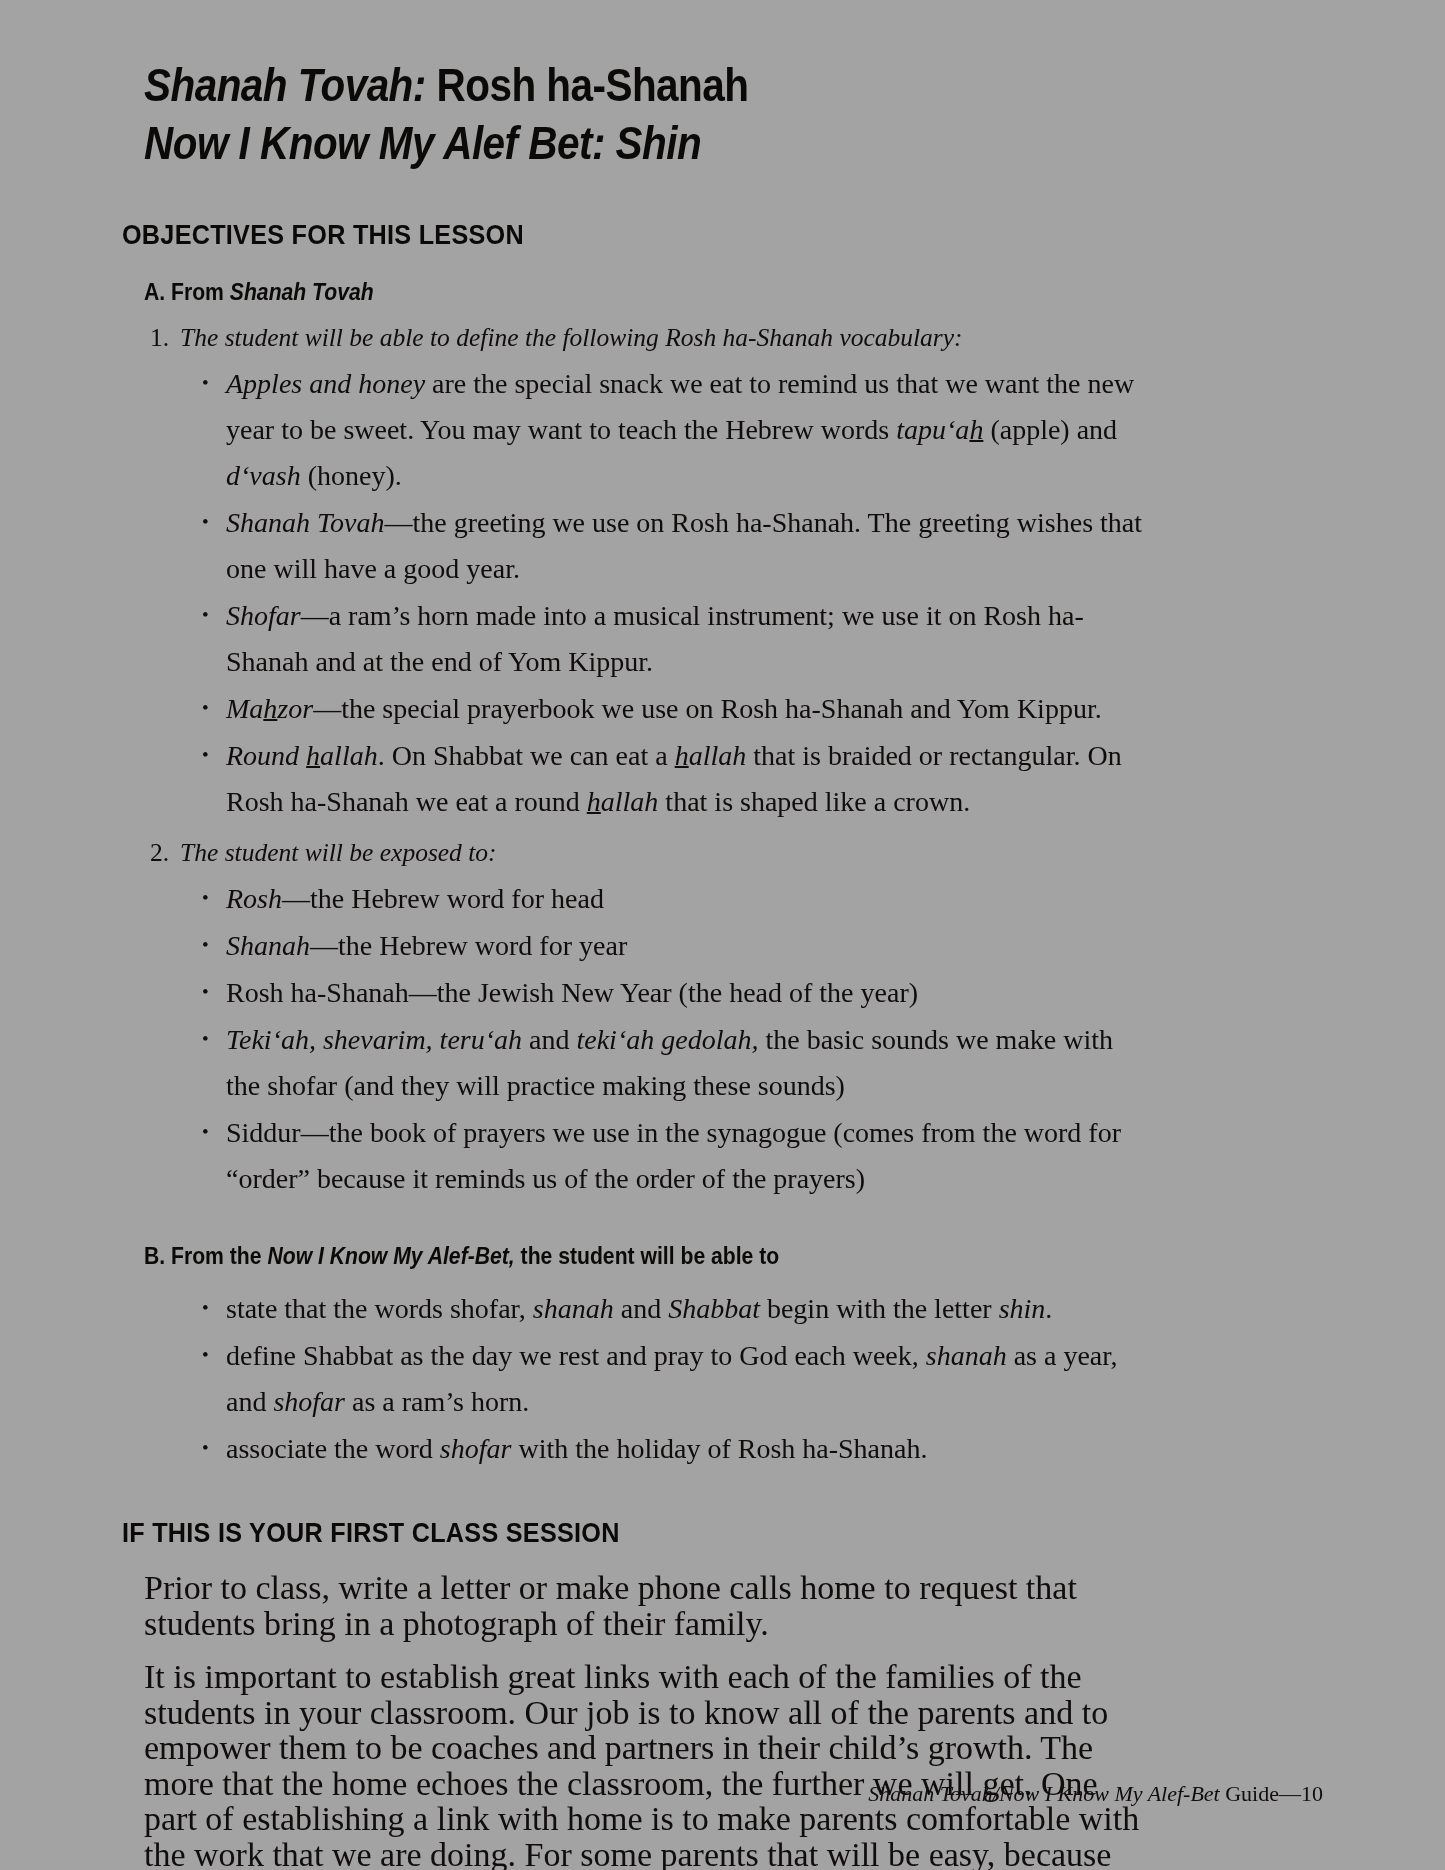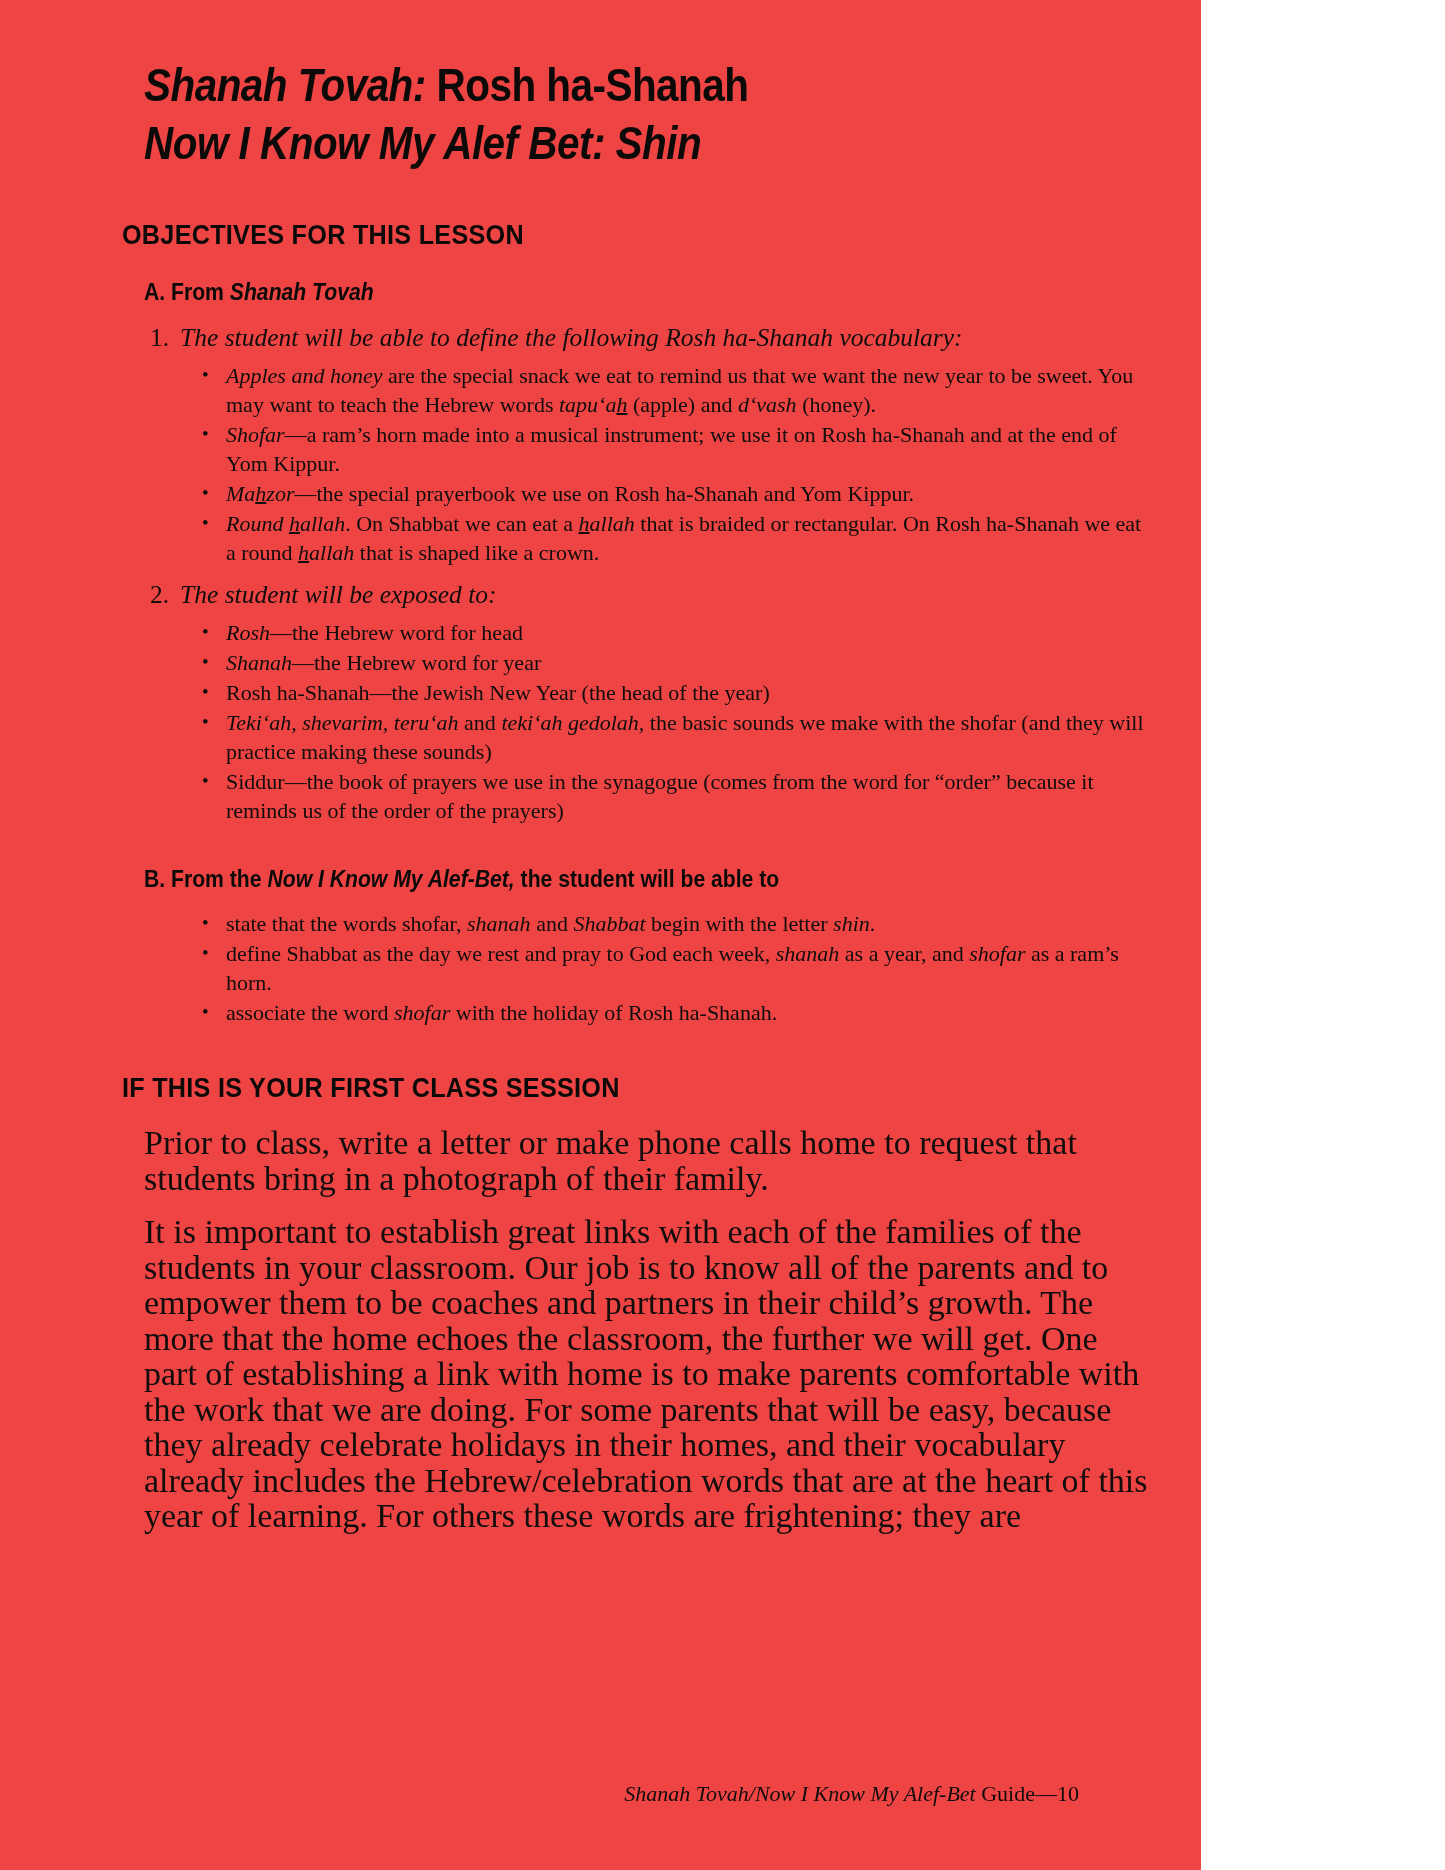--- a/index.html
+++ b/index.html
@@ -12,23 +12,23 @@
     height: 1870px;
     position: relative;
     font-family: "Liberation Serif", "DejaVu Serif", serif;
     color: #100d0c;
     overflow: hidden;
   }
 
   .page {
     position: absolute;
     left: 0; top: 0;
-    width: 1201px;
+    width: 1445px;
     height: 1870px;
-    background: #ef4444;
+    background: #a3a3a3;
   }
 
   .content {
     position: absolute;
     left: 122px;
     top: 56px;
     width: 1030px;
   }
 
   
@@ -101,22 +101,22 @@
   
   .bullet-list {
     list-style: none;
     margin: 2px 0 10px 0;
     padding: 0;
   }
   .bullet-item {
     position: relative;
     padding-left: 42px;
     margin-bottom: 1px;
-    font-size: 22px;
-    line-height: 29px;
+    font-size: 28px;
+    line-height: 46px;
   }
   .bullet-item::before {
     content: "\2022";
     position: absolute;
     left: 18px;
     top: -1px;
     font-size: 19px;
     color: #100d0c;
   }
   .bullet-list.deep { margin-left: 62px; }
@@ -165,20 +165,21 @@
     <ol class="num-list">
 
       <li class="num-item">
         <span class="marker">1.</span>
         <span class="num-text">The student will be able to define the following Rosh ha-Shanah vocabulary:</span>
       </li>
 
       <ul class="bullet-list deep">
         <li class="bullet-item"><span class="it">Apples and honey</span><span> are the special snack we eat to remind us that we want the new year to be sweet. You may want to teach the Hebrew words </span><span class="it">tapuʻa</span><span class="it het">h</span><span> (apple) and </span><span class="it">dʻvash</span><span> (honey).</span></li>
 
+        <li class="bullet-item"><span class="it">Shanah Tovah</span><span>—the greeting we use on Rosh ha-Shanah. The greeting wishes that one will have a good year.</span></li>
 
         <li class="bullet-item"><span class="it">Shofar</span><span>—a ram’s horn made into a musical instrument; we use it on Rosh ha-Shanah and at the end of Yom Kippur.</span></li>
 
         <li class="bullet-item"><span class="it">Ma</span><span class="it het">h</span><span class="it">zor</span><span>—the special prayerbook we use on Rosh ha-Shanah and Yom Kippur.</span></li>
 
         <li class="bullet-item"><span class="it">Round </span><span class="it het">h</span><span class="it">allah</span><span>. On Shabbat we can eat a </span><span class="it het">h</span><span class="it">allah</span><span> that is braided or rectangular. On Rosh ha-Shanah we eat a round </span><span class="it het">h</span><span class="it">allah</span><span> that is shaped like a crown.</span></li>
       </ul>
 
       <li class="num-item">
         <span class="marker">2.</span>

